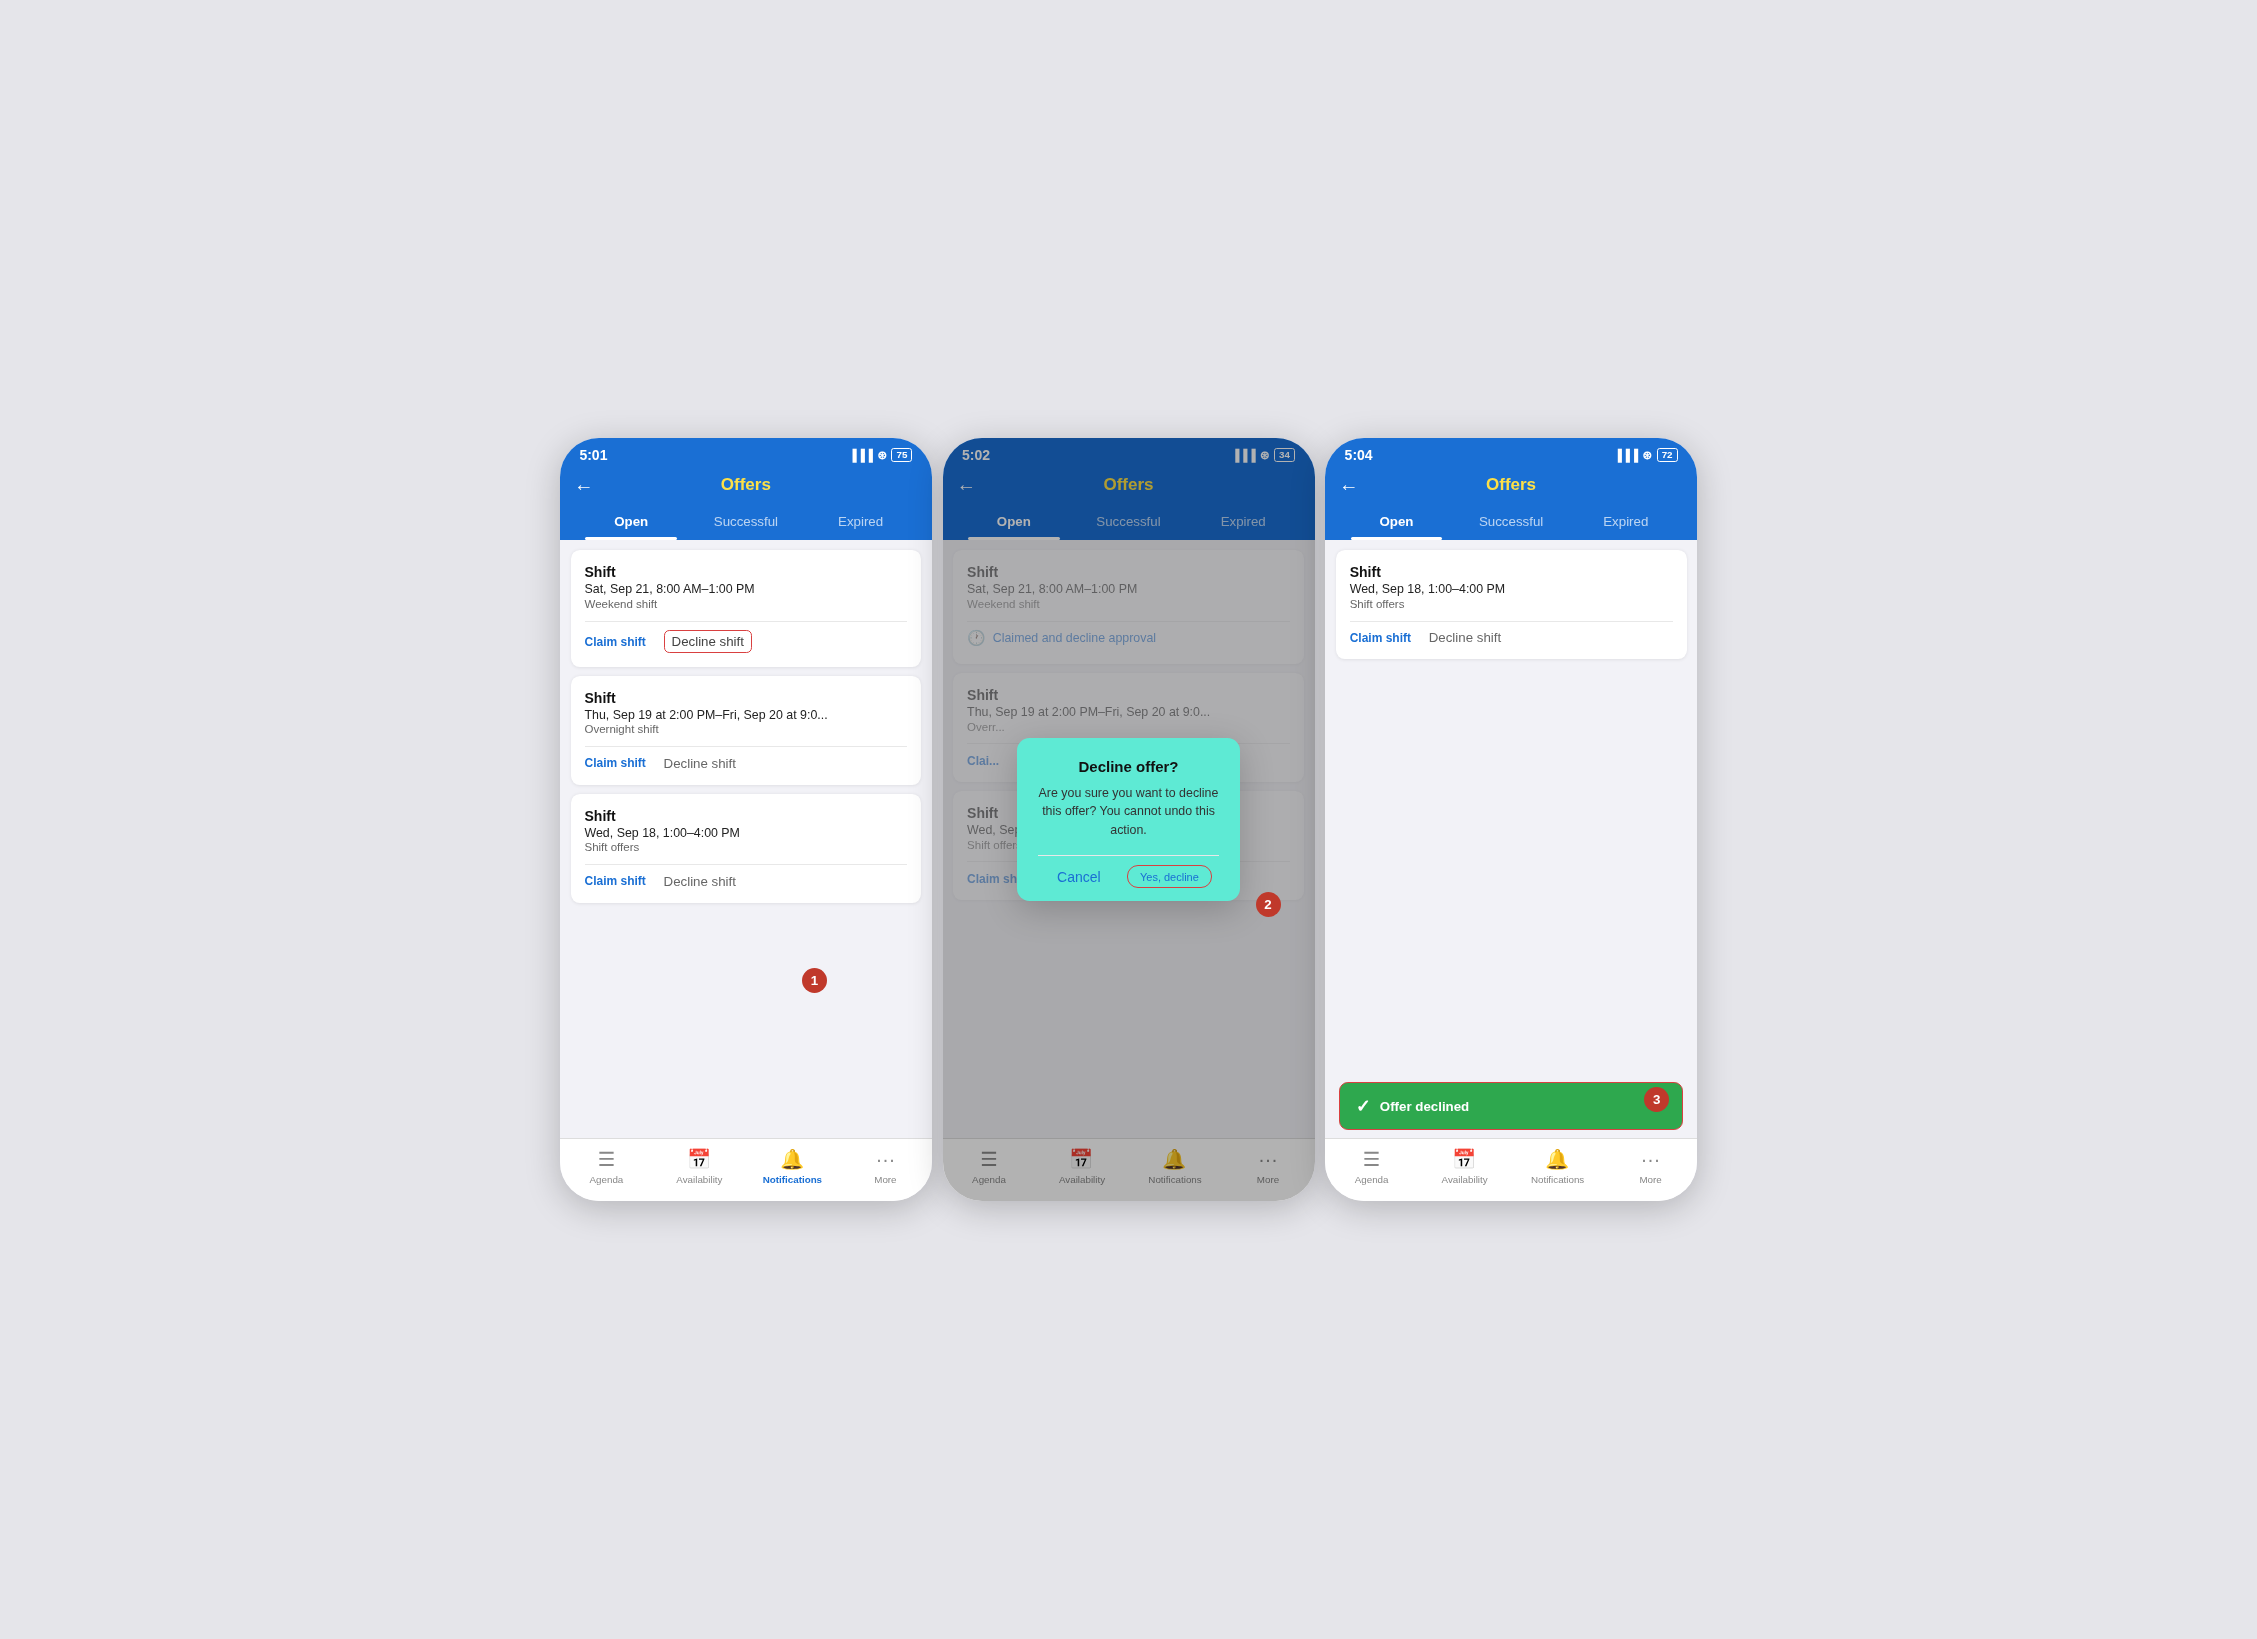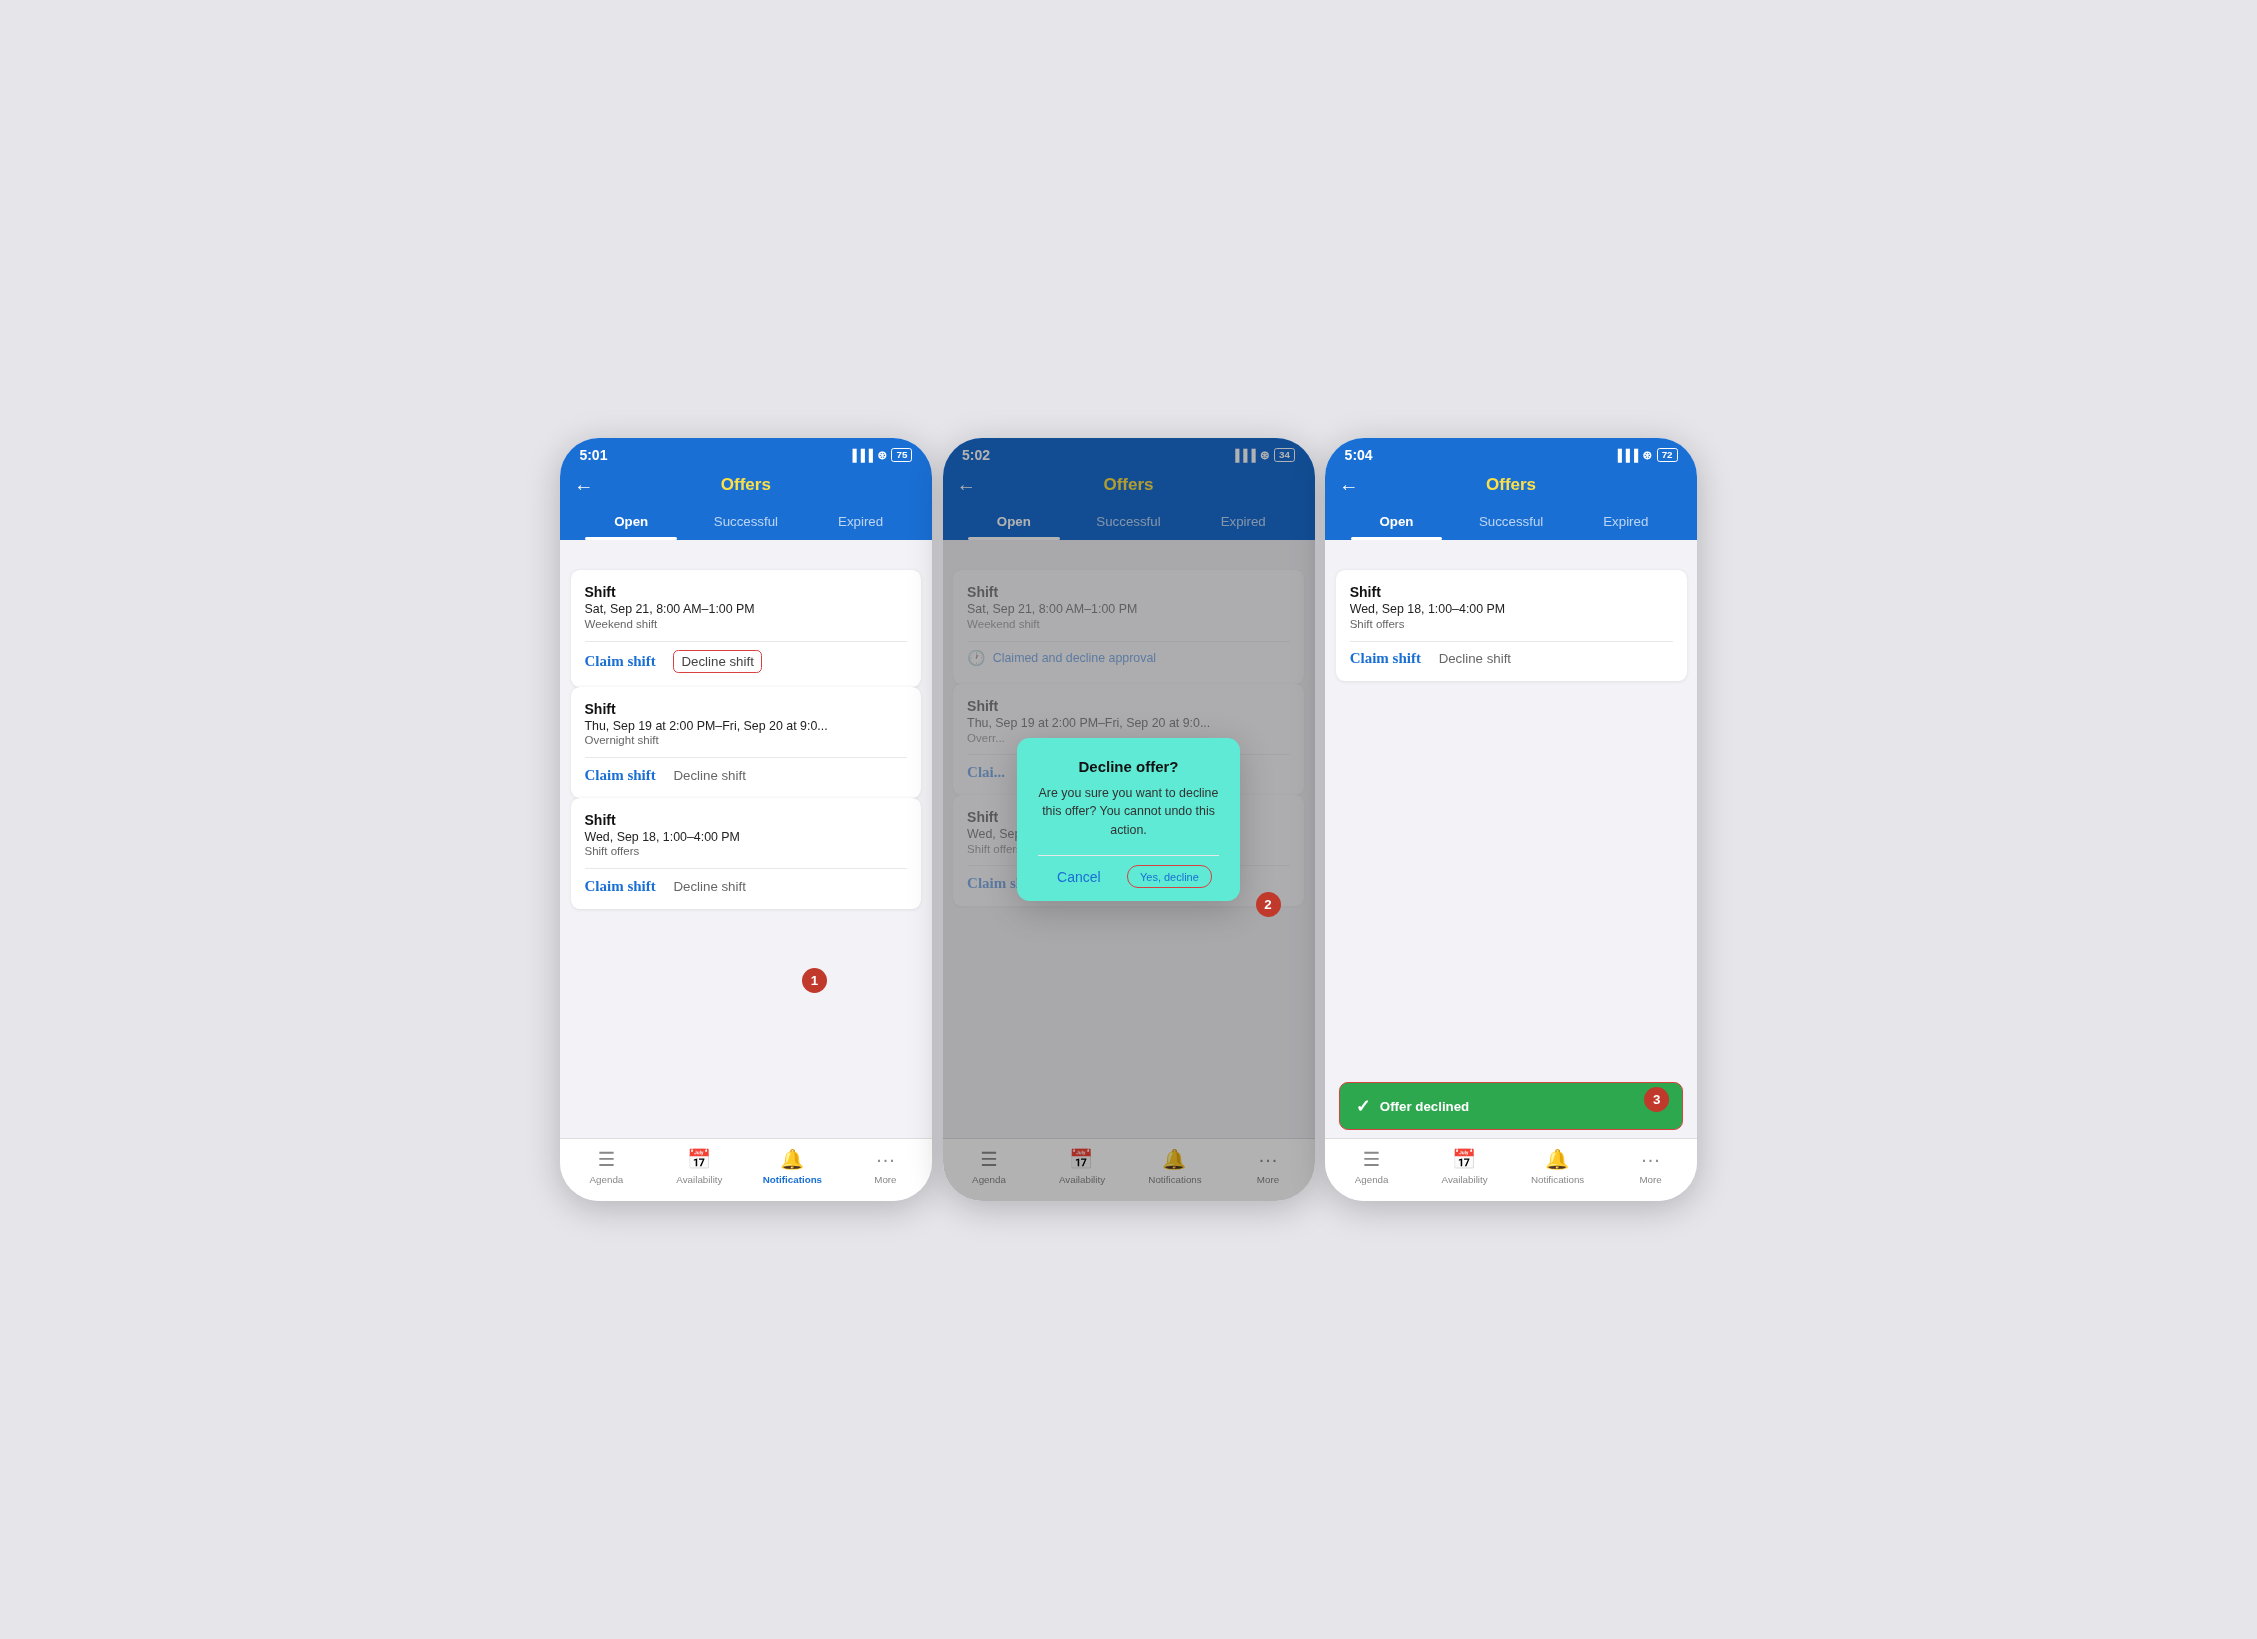--- a/index.html
+++ b/index.html
@@ -109,22 +109,21 @@
       border-radius: 1.8px;
     }
 
     
     .content {
       flex: 1;
       overflow-y: auto;
       padding: 10.6px;
       display: flex;
       flex-direction: column;
-      gap: 0;
-      margin-top: 20px;
+      gap: 9px;
     }
 
     
     .shift-card {
       background: white;
       border-radius: 8.9px;
       padding: 14px;
       box-shadow: 0 0.9px 3.5px rgba(0,0,0,0.08);
     }
     .shift-label {
@@ -145,26 +144,25 @@
     }
     .shift-actions {
       display: flex;
       gap: 17.7px;
       align-items: center;
       border-top: 0.9px solid #e8e8e8;
       padding-top: 8.9px;
     }
     .btn-claim {
       color: #1a6fd4;
-      font-size: 15px;
+      font-size: 12px;
       font-weight: 600;
       background: none;
       border: none;
       cursor: pointer;
-      font-family: Liberation Serif, serif;
     }
     .btn-decline {
       color: #666;
       font-size: 13.3px;
       background: none;
       border: none;
       cursor: pointer;
     }
     .btn-decline.highlighted {
       border: 1.8px solid #d94040;

